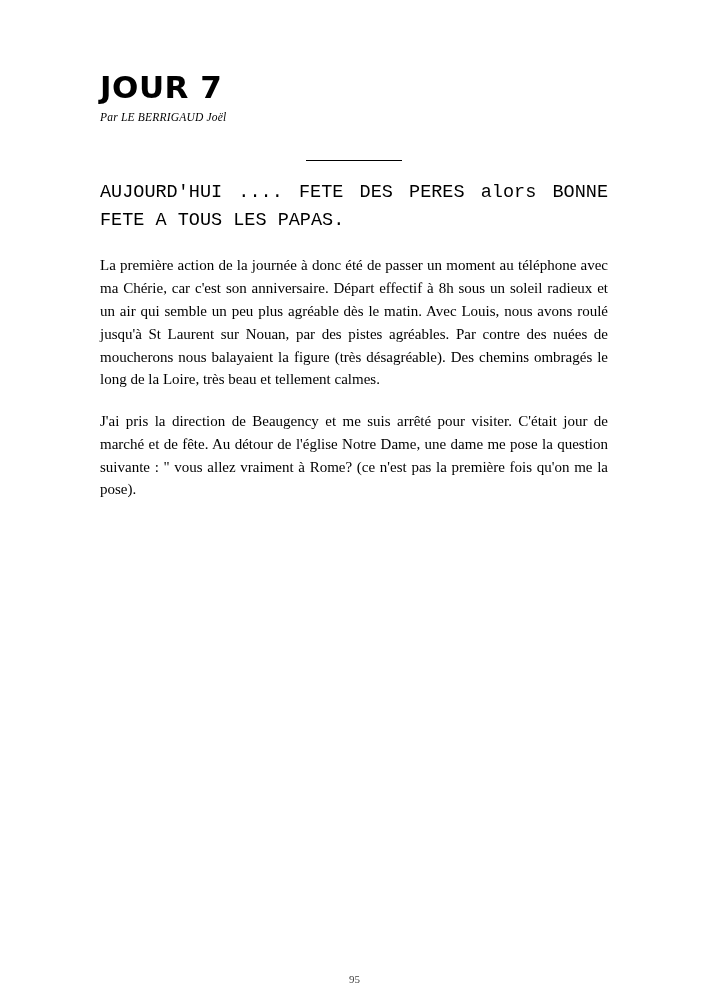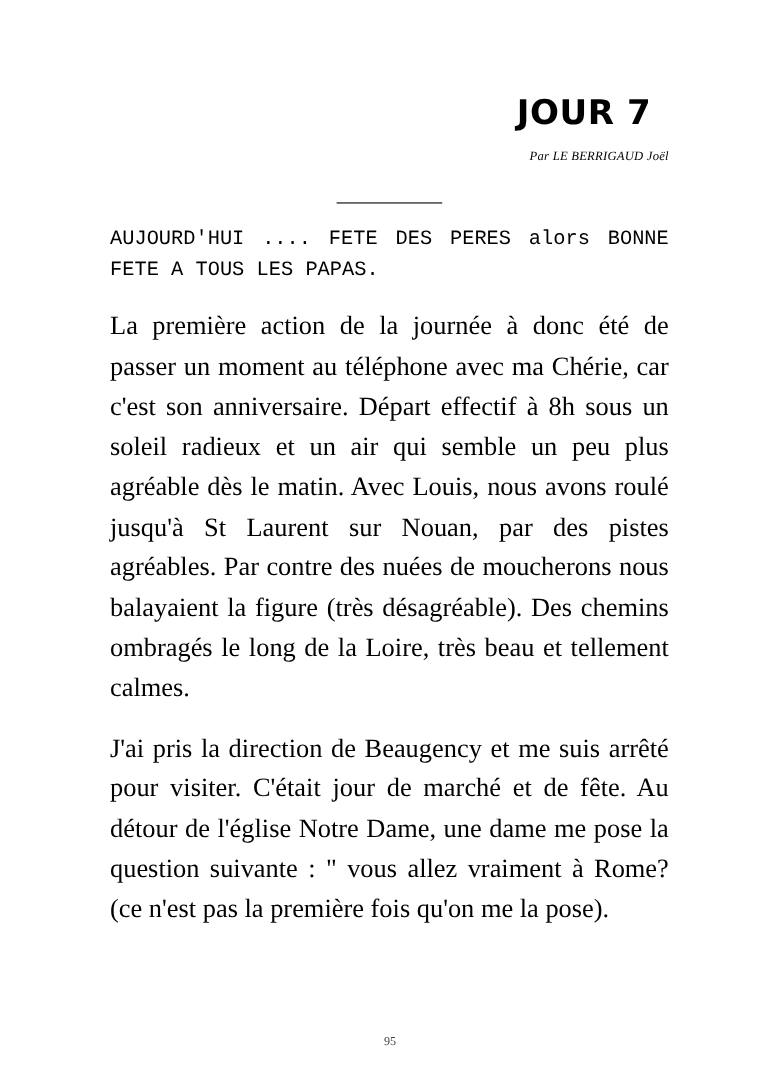--- a/index.html
+++ b/index.html
@@ -26,63 +26,63 @@
     position: absolute;
     left: 100px;
     top: 70px;
     width: 508px;
   }
   .doc-title {
     font-family: "DejaVu Sans", sans-serif;
     font-weight: bold;
     font-size: 31px;
     letter-spacing: 0.5px;
-    text-align: right;
-    margin: 16px;
+    text-align: left;
+    margin: 0;
     line-height: 1.1;
   }
   .doc-author {
     font-family: "Liberation Serif", serif;
     font-style: italic;
     font-size: 11.5px;
-    text-align: right;
+    text-align: left;
     margin: 7px 0 0 0;
     letter-spacing: 0.2px;
   }
   .divider-wrap {
     text-align: center;
     margin: 24px 0 14px 0;
   }
   .divider {
     display: inline-block;
     width: 96px;
     border-top: 1.2px solid #000;
     height: 0;
   }
   p.para {
-    font-size: 24px;
+    font-size: 15px;
     line-height: 1.52;
     text-align: justify;
     text-justify: inter-word;
     margin: 0 0 19px 0;
   }
   p.caps {
     font-size: 18.5px;
     line-height: 1.52;
     text-align: justify;
     margin: 0 0 19px 0;
     font-family: Liberation Mono, monospace;
   }
   p.caps.first {
     margin-top: 0;
   }
   .page-number {
     position: absolute;
     left: 0;
-    top: 941px;
+    top: 973px;
     width: 709px;
     text-align: center;
     font-size: 11px;
     font-family: "Liberation Serif", serif;
     color: #444;
   }
 </style>
 </head>
 <body>
 

